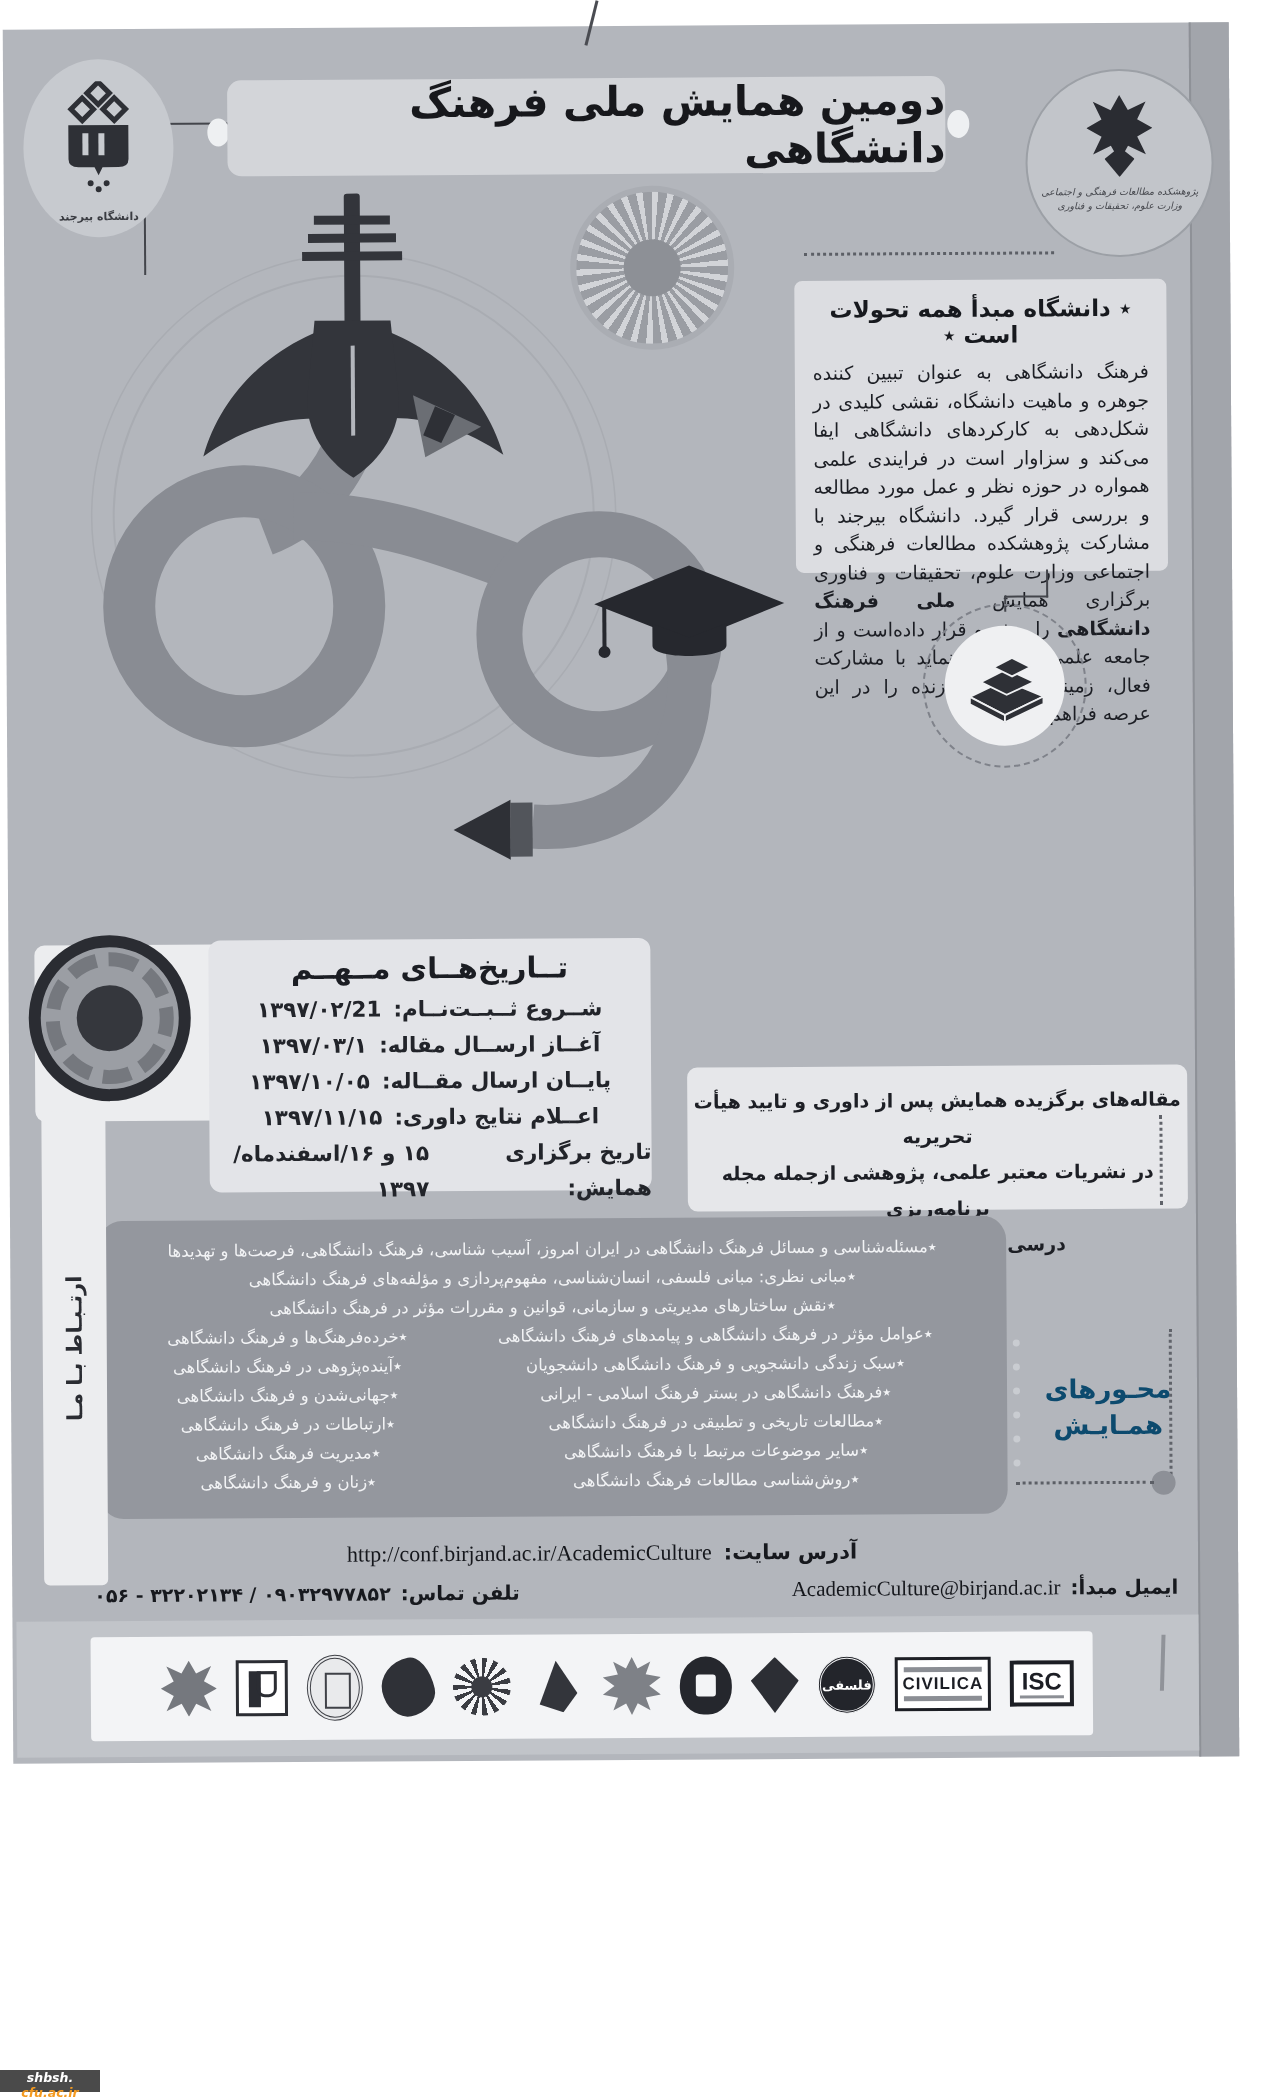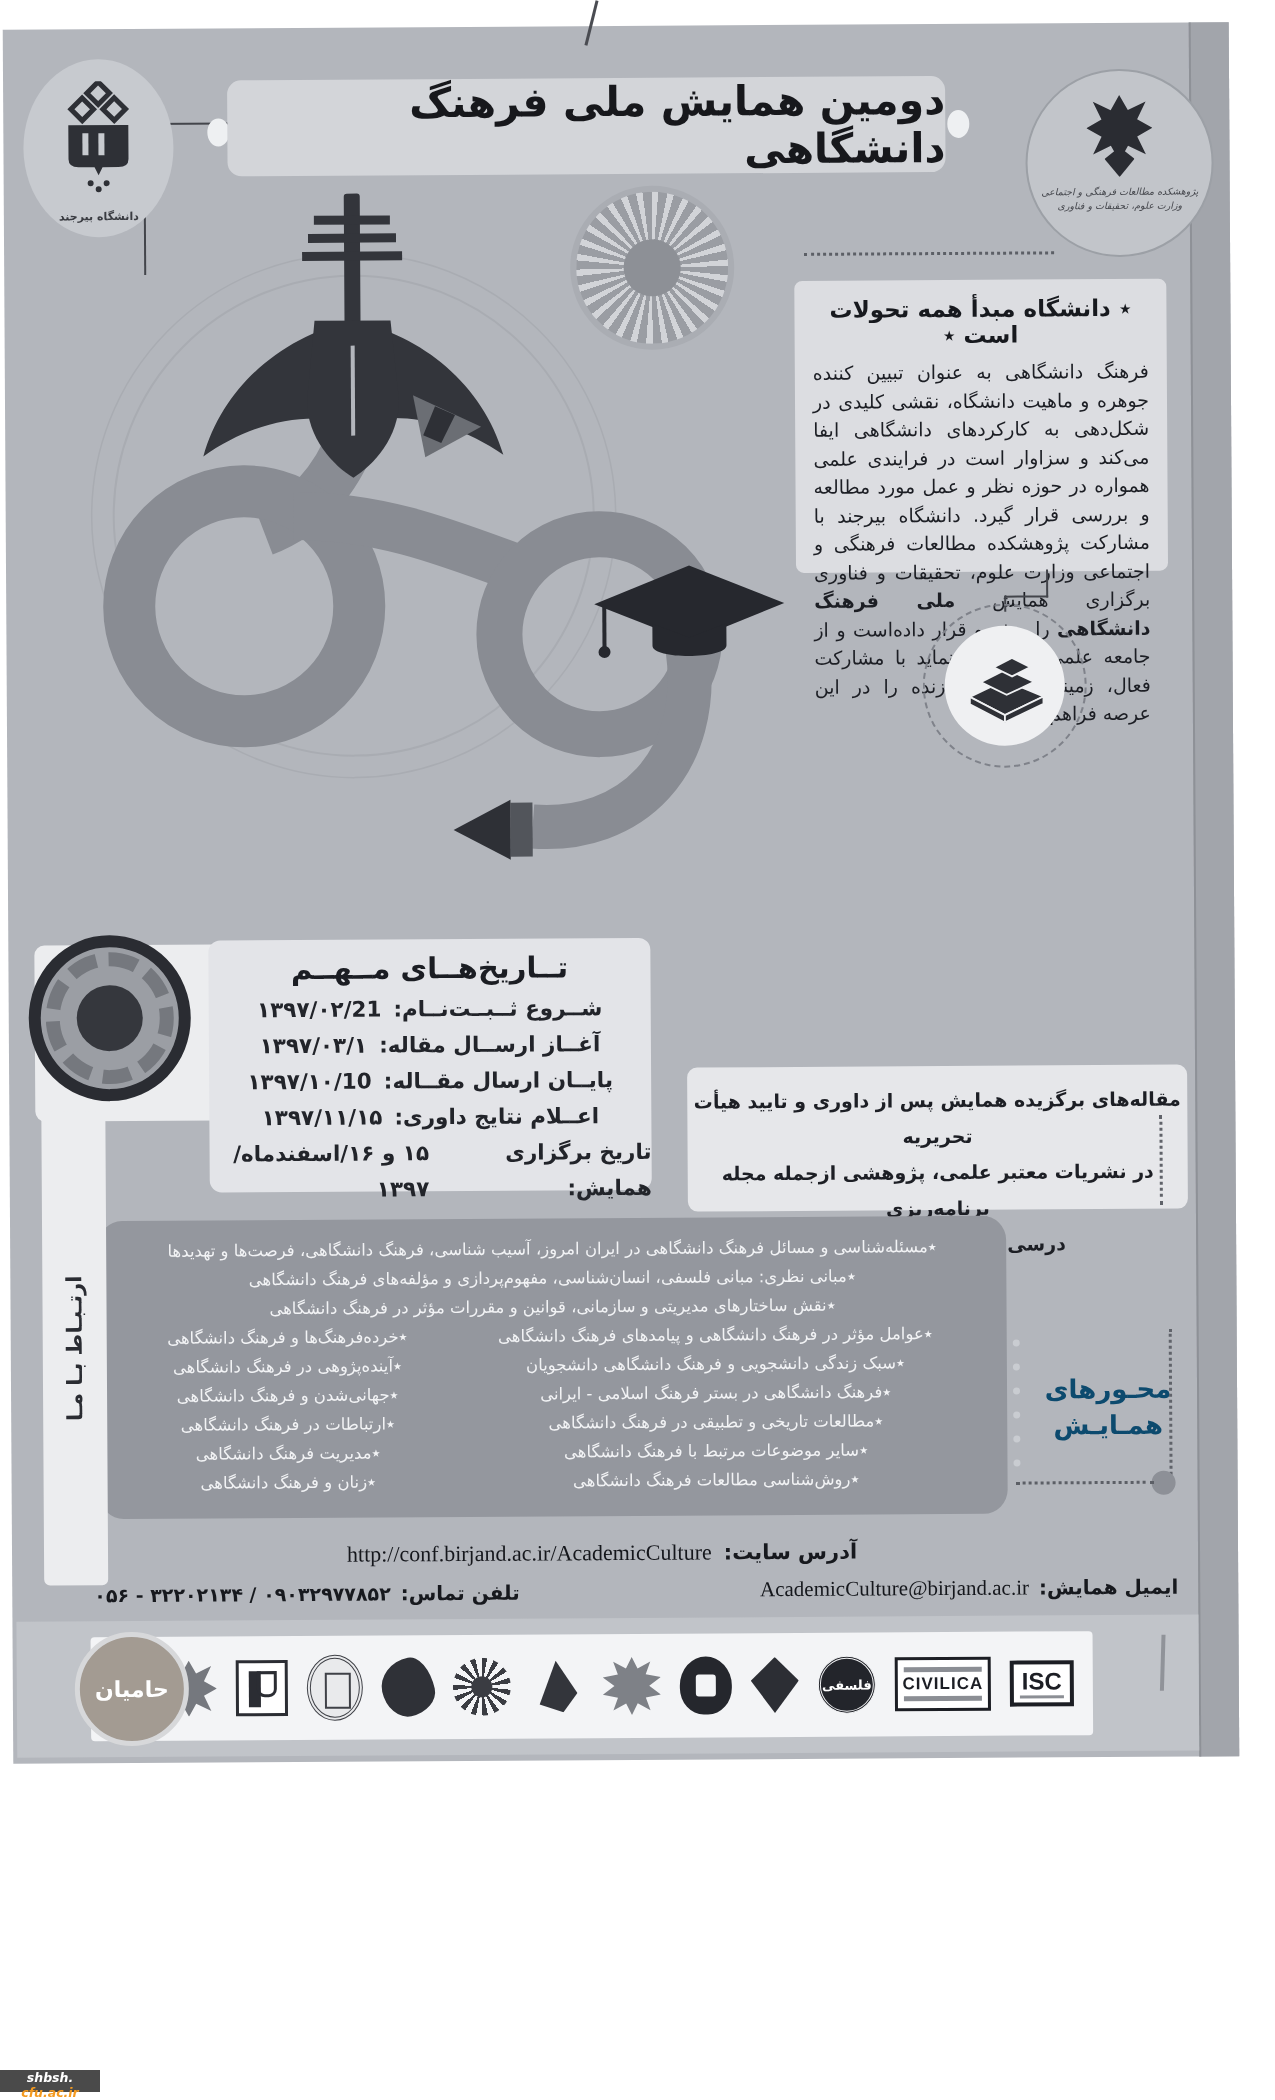--- a/index.html
+++ b/index.html
@@ -258,21 +258,21 @@
       <div class="date-row">
         <span>شــروع ثــبــت‌نــام:</span>
         <span class="date-value">۱۳۹۷/۰۲/21</span>
       </div>
       <div class="date-row">
         <span>آغــاز ارســال مقاله:</span>
         <span class="date-value">۱۳۹۷/۰۳/۱</span>
       </div>
       <div class="date-row">
         <span>پایــان ارسال مقــاله:</span>
-        <span class="date-value">۱۳۹۷/۱۰/10</span>
+        <span class="date-value">۱۳۹۷/۱۰/۰۵</span>
       </div>
       <div class="date-row">
         <span>اعــلام نتایج داوری:</span>
         <span class="date-value">۱۳۹۷/۱۱/۱۵</span>
       </div>
       <div class="date-row">
         <span>تاریخ برگزاری همایش:</span>
         <span>۱۵ و ۱۶/اسفندماه/۱۳۹۷</span>
       </div>
     </div>
@@ -326,21 +326,21 @@
 
     <div class="abs side-strip">
       <span>ارتـبـاط بـا مـا</span>
     </div>
 
     <div class="abs website-row">
       <span class="contact-label">آدرس سایت:</span>
       <span class="latin" dir="ltr">http://conf.birjand.ac.ir/AcademicCulture</span>
     </div>
     <div class="abs email-row">
-      <span class="contact-label" style="font-size:20px;">ایمیل همایش:</span>
+      <span class="contact-label" style="font-size:20px;">ایمیل مبدأ:</span>
       <span class="latin" style="font-size:21px;" dir="ltr">AcademicCulture@birjand.ac.ir</span>
     </div>
     <div class="abs phone-row">
       <span class="contact-label" style="font-size:20px;">تلفن تماس:</span>
       <span class="phone-val">۰۵۶ - ۳۲۲۰۲۱۳۴ / ۰۹۰۳۲۹۷۷۸۵۲</span>
     </div>
 
     <div class="abs sponsor-band">
       <div class="sponsor-strip">
         <div class="lg lg-star"></div>
@@ -358,23 +358,20 @@
         <div class="lg lg-civilica">
           <i></i>
             <span>CIVILICA</span>
             <i></i>
         </div>
         <div class="lg lg-isc">
           <span>ISC</span>
             <i></i>
         </div>
       </div>
-      <div class="sponsor-circle">
-        <span>حامیان</span>
-      </div>
     </div>
 
     <div class="abs edge-mark"></div>
   </div>
 
   <div class="watermark">
     <b>shbsh.</b>
       <i>cfu.ac.ir</i>
   </div>
 

